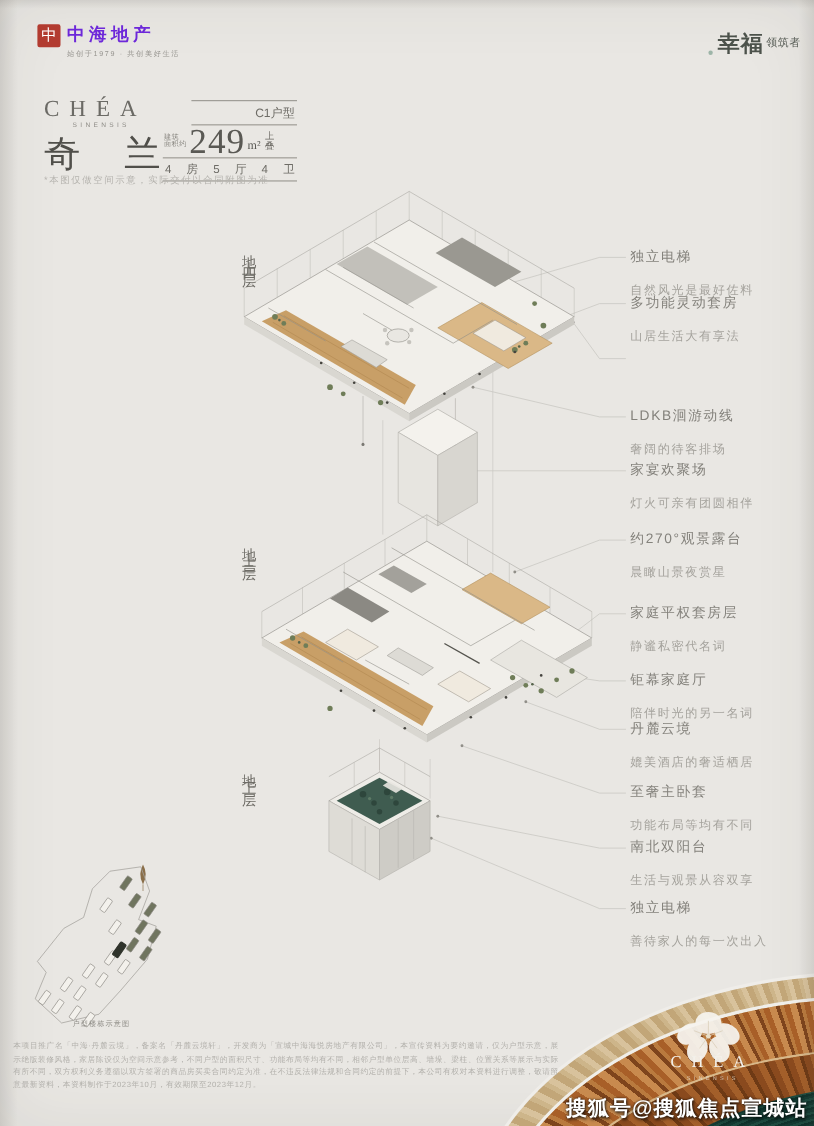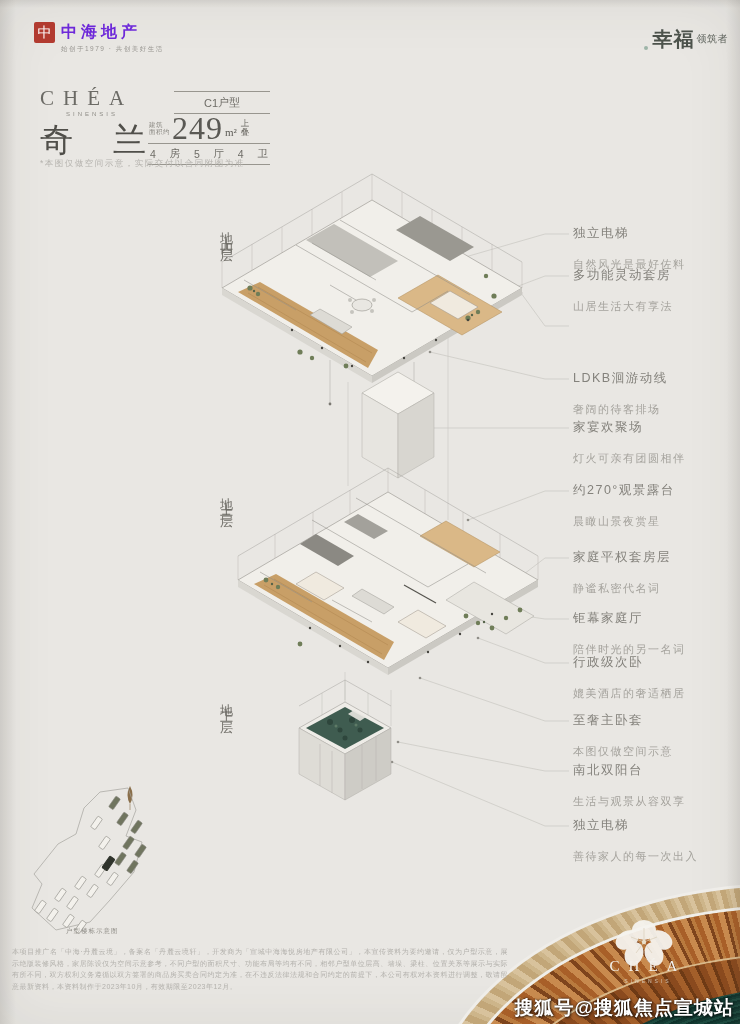--- a/index.html
+++ b/index.html
@@ -25,21 +25,21 @@
   .brand-right-dot{left:644px;top:46px;width:4px;height:4px;border-radius:50%;background:#9db5a8;z-index:5;}
 
   
   .brand-en{left:40px;top:86px;font-family:"Liberation Serif",serif;font-size:21px;
     letter-spacing:9px;color:#6b6a65;z-index:5;}
   .brand-en-sub{left:44px;top:111px;width:96px;text-align:center;font-size:6px;
     letter-spacing:3px;color:#8f8d87;z-index:5;}
   .brand-cn{left:40px;top:118px;font-size:33px;color:#504f4a;letter-spacing:40px;
     white-space:nowrap;z-index:5;font-family:"Liberation Serif",serif;}
   .spec-box{left:148px;top:91px;width:122px;z-index:5;}
-  .spec-row1{display:flex;justify-content:center;align-items:center;
+  .spec-row1{display:flex;justify-content:flex-end;align-items:center;
     border-top:1px solid #98968f;border-bottom:1px solid #98968f;
     padding:3px 2px;font-size:11px;color:#6e6c66;margin-left:26px;}
   .spec-row2{display:flex;align-items:center;padding:2px 1px 3px;gap:2px;}
   .area-label{font-size:6.5px;line-height:7.5px;color:#8a8882;letter-spacing:.5px;}
   .area-value{font-family:"Liberation Serif",serif;font-size:32px;line-height:24px;color:#5a5954;letter-spacing:1px;}
   .area-unit{font-family:"Liberation Serif",serif;font-size:11px;color:#5a5954;align-self:flex-end;padding-bottom:2px;}
   .area-suffix{font-size:8.5px;line-height:9.5px;color:#6e6c66;margin-left:2px;}
   .spec-row3{display:flex;justify-content:space-between;align-items:center;
     border-top:1px solid #98968f;border-bottom:1px solid #98968f;
     padding:3px 2px;font-size:10.5px;color:#6e6c66;}
@@ -160,26 +160,26 @@
   </div>
   <div class="abs ann" style="top:550px">
     <div class="ann-title">家庭平权套房层</div>
     <div class="ann-desc">静谧私密代名词</div>
   </div>
   <div class="abs ann" style="top:611px">
     <div class="ann-title">钜幕家庭厅</div>
     <div class="ann-desc">陪伴时光的另一名词</div>
   </div>
   <div class="abs ann" style="top:655px">
-    <div class="ann-title">行政级次卧</div>
+    <div class="ann-title">丹麓云境</div>
     <div class="ann-desc">媲美酒店的奢适栖居</div>
   </div>
   <div class="abs ann" style="top:713px">
     <div class="ann-title">至奢主卧套</div>
-    <div class="ann-desc">本图仅做空间示意</div>
+    <div class="ann-desc">功能布局等均有不同</div>
   </div>
   <div class="abs ann" style="top:763px">
     <div class="ann-title">南北双阳台</div>
     <div class="ann-desc">生活与观景从容双享</div>
   </div>
   <div class="abs ann" style="top:818px">
     <div class="ann-title">独立电梯</div>
     <div class="ann-desc">善待家人的每一次出入</div>
   </div>
 

